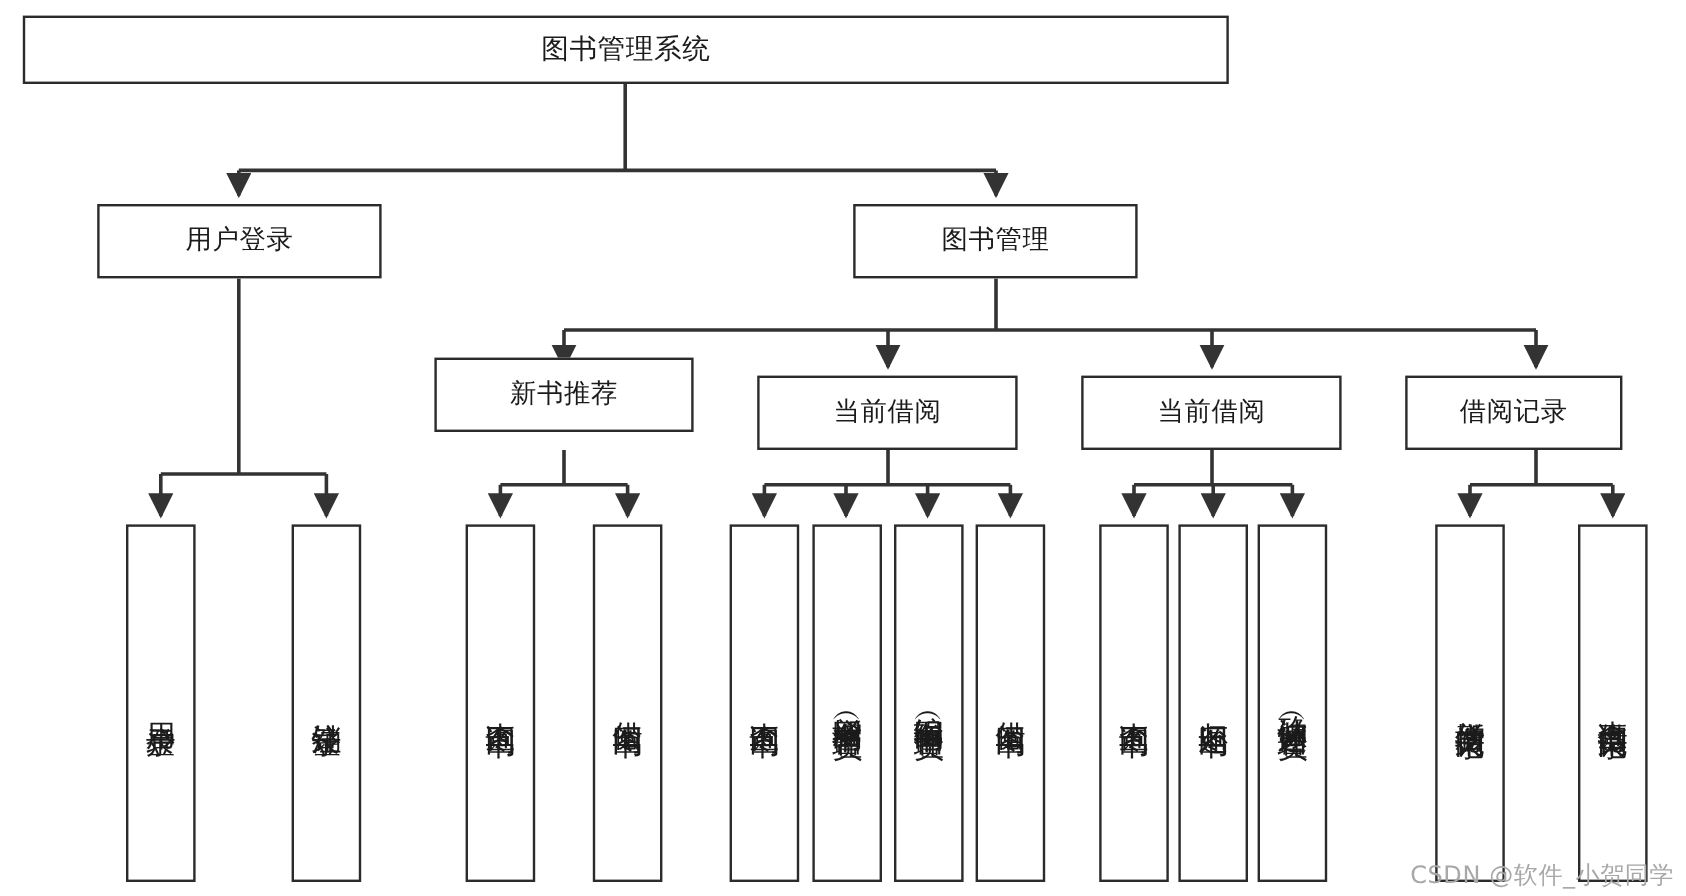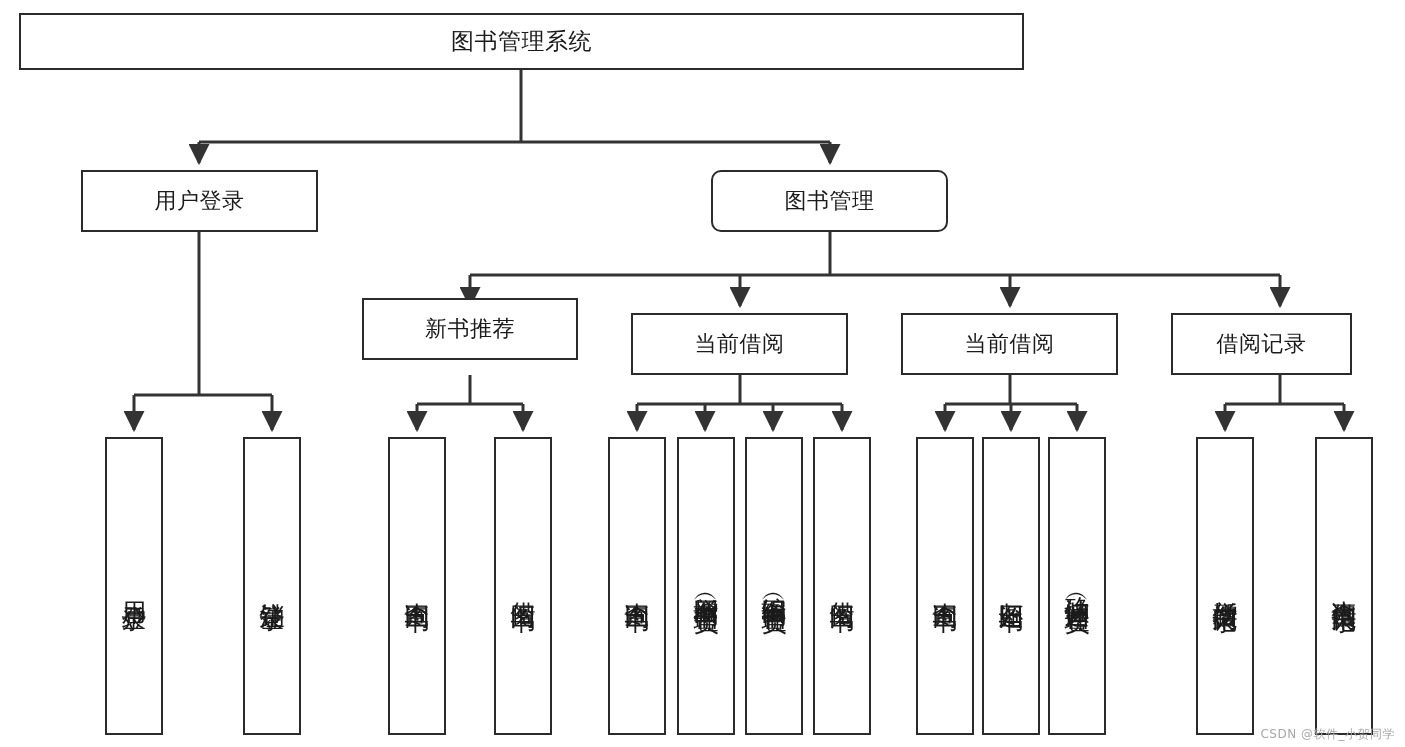--- a/index.html
+++ b/index.html
@@ -61,21 +61,21 @@
     text-orientation: upright;
     font-size: 25px;
     line-height: 1.0;
     letter-spacing: 2px;
     white-space: nowrap;
   }
   .watermark {
     position: absolute;
     right: 10px;
     bottom: 4px;
-    font-size: 12px;
+    font-size: 20px;
     color: #a8a8a8;
     z-index: 5;
     white-space: nowrap;
     letter-spacing: 0.5px;
   }
 </style>
 </head>
 <body>
 
 <div id="canvas">
@@ -130,21 +130,21 @@
     </g>
   </svg>
 
   <div class="node root horiz" style="left:19px; top:13px; width:1005px; height:57px;">
     <span class="label">图书管理系统</span>
   </div>
 
   <div class="node horiz" style="left:81px; top:170px; width:237px; height:62px;">
     <span class="label">用户登录</span>
   </div>
-  <div class="node horiz" style="left:711px; top:170px; width:237px; height:62px;border-radius:10px;">
+  <div class="node horiz" style="left:711px; top:170px; width:237px; height:62px;">
     <span class="label">图书管理</span>
   </div>
 
   <div class="node horiz" style="left:362px; top:298px; width:216px; height:62px;">
     <span class="label">新书推荐</span>
   </div>
   <div class="node horiz" style="left:631px; top:313px; width:217px; height:62px;">
     <span class="label">当前借阅</span>
   </div>
   <div class="node horiz" style="left:901px; top:313px; width:217px; height:62px;">

